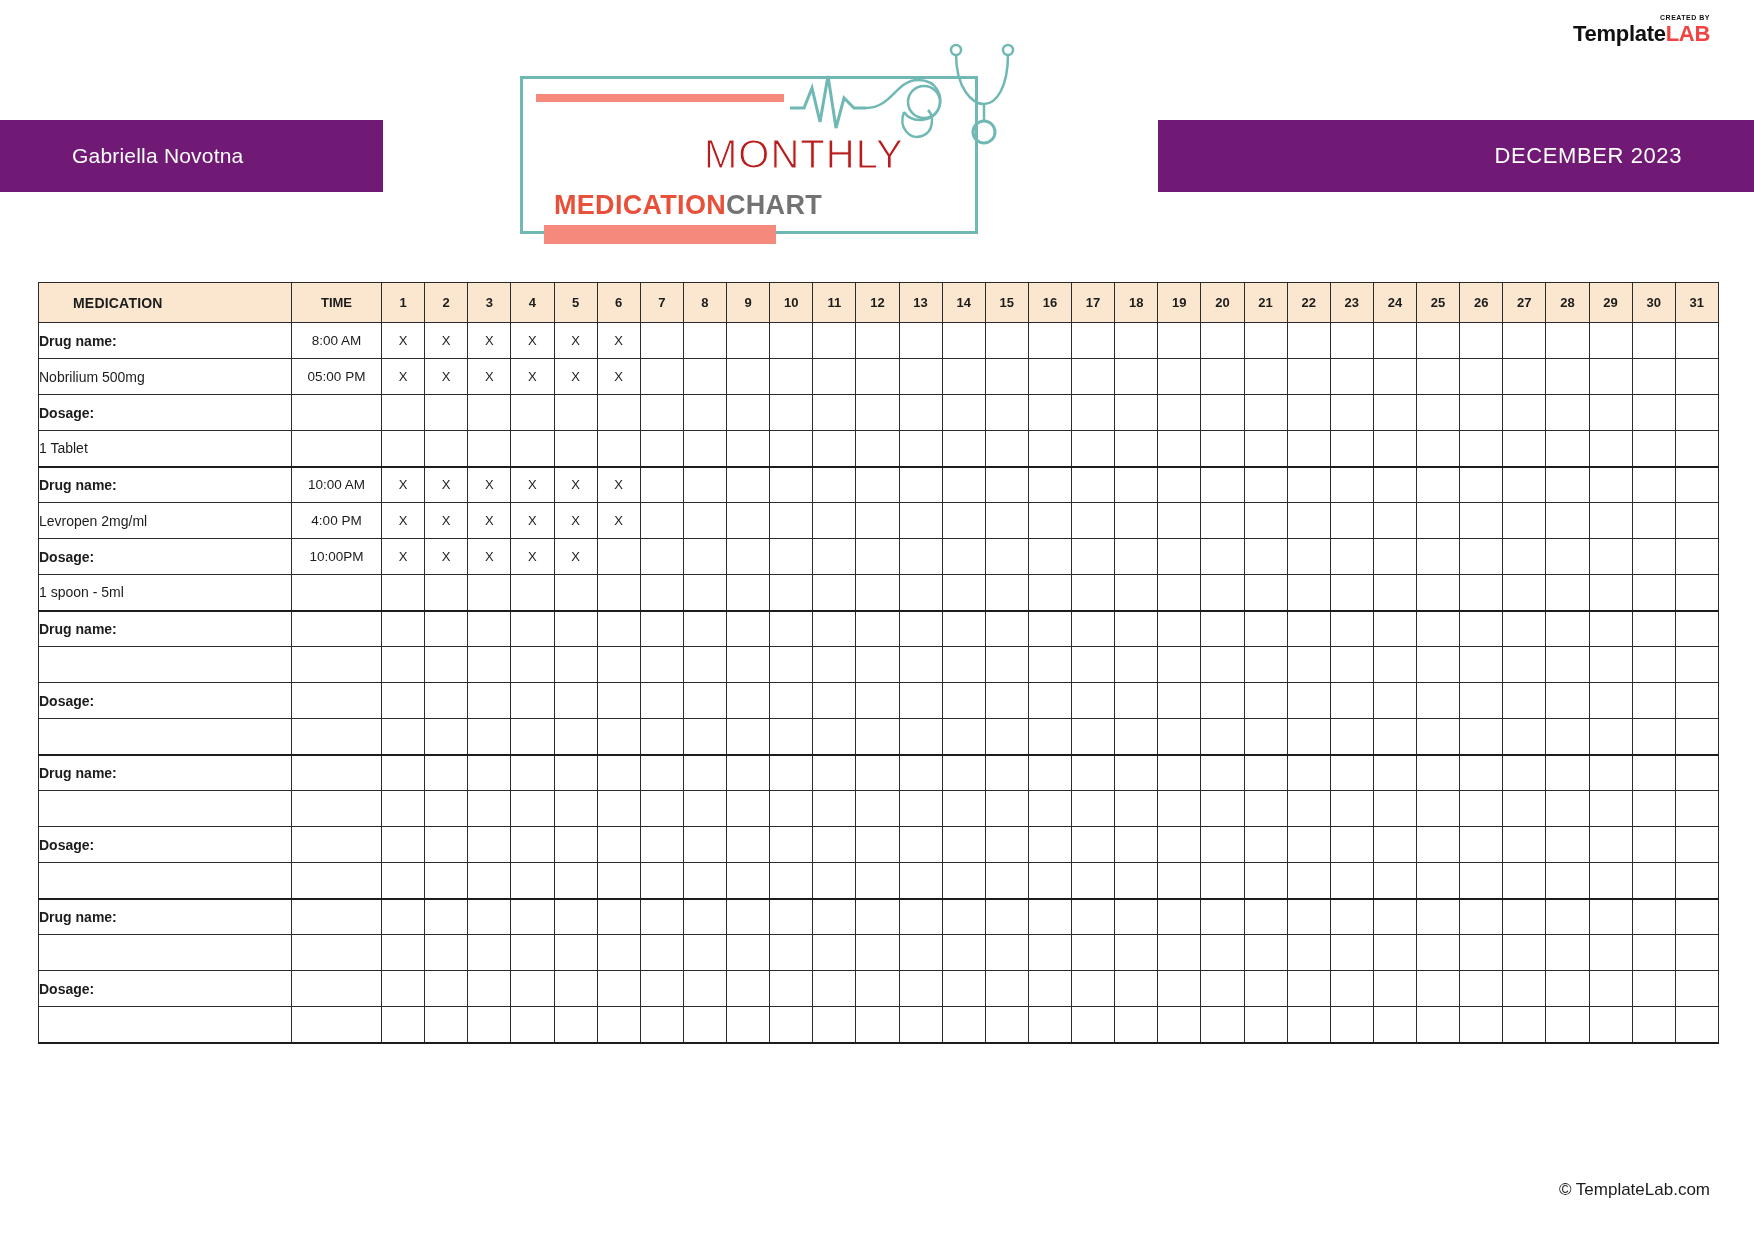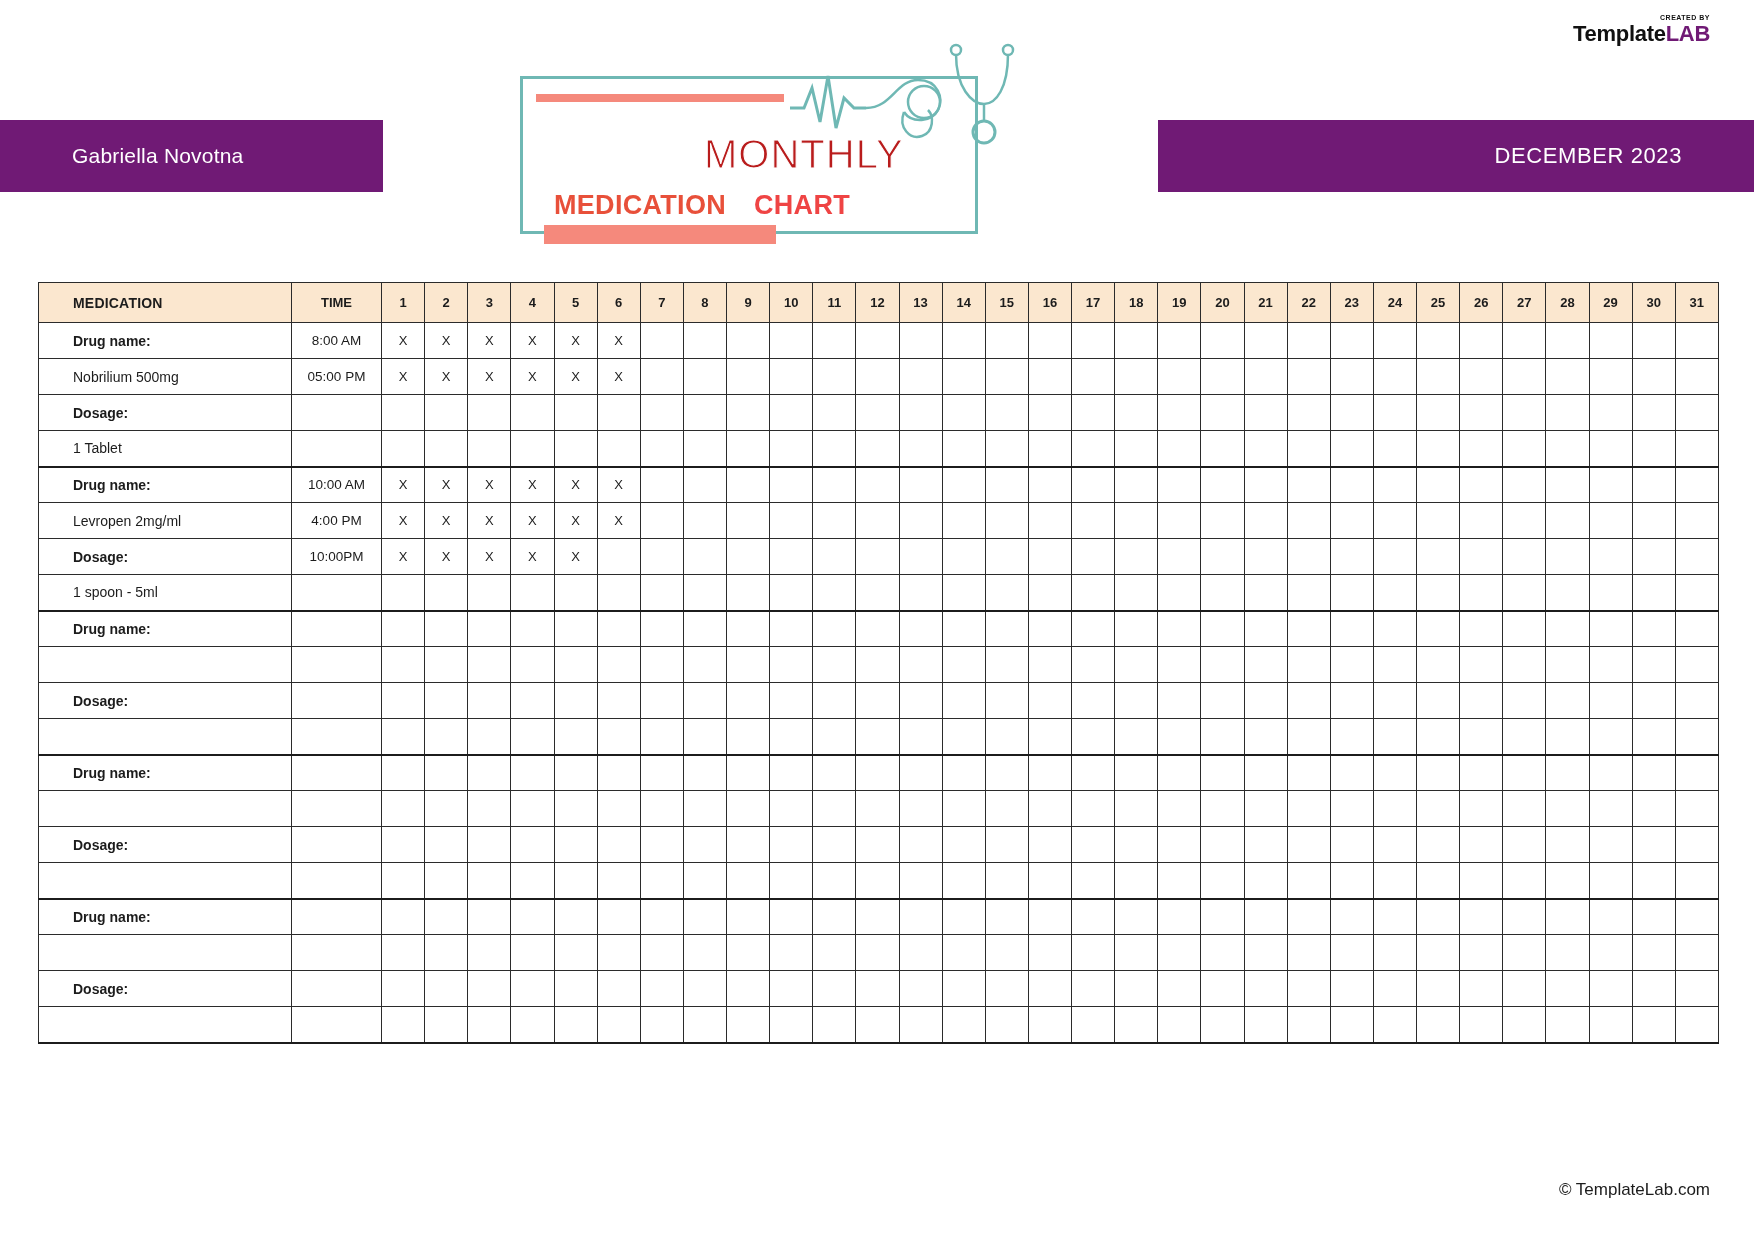--- a/index.html
+++ b/index.html
@@ -29,21 +29,21 @@
     font-weight: bold;
     color: #111;
     margin-bottom: 2px;
   }
   .brand-name {
     font-size: 22px;
     font-weight: bold;
     color: #111;
     letter-spacing: -.3px;
   }
-  .brand-name .lab { color: #701a75; }
+  .brand-name .lab { color: #ef4444; }
 
   
   .bar {
     position: absolute;
     top: 120px;
     height: 72px;
     background: #701a75;
     display: flex;
     align-items: center;
   }
@@ -106,23 +106,23 @@
   }
   .medchart .m1 {
     font-size: 27px;
     font-weight: bold;
     color: #e8503a;
     letter-spacing: .3px;
   }
   .medchart .m2 {
     font-size: 27px;
     font-weight: bold;
-    color: #ef4444;
+    color: #737373;
     letter-spacing: .3px;
-    margin-left: 28px;
+    margin-left: 0;
   }
   .steth {
     position: absolute;
     left: 268px; top: 12px;
     width: 240px; height: 130px;
   }
 
   
   .tbl-wrap {
     position: absolute;
@@ -156,21 +156,20 @@
     letter-spacing: .2px;
   }
   th.day {
     font-size: 13px;
     line-height: 12px;
     overflow: hidden;
     padding: 0 1px;
   }
   td.label {
     text-align: left;
-    padding-left: 34px;
     font-size: 14px;
     height: 36px;
   }
   td.label.bold { font-weight: bold; }
   td.time { font-size: 13.5px; }
   td.mark { font-size: 13px; }
   tr.sep-top > td { border-top: 2px solid #1c1c1c; }
   .group-end > td { border-bottom: 2px solid #1c1c1c; }
 
   

